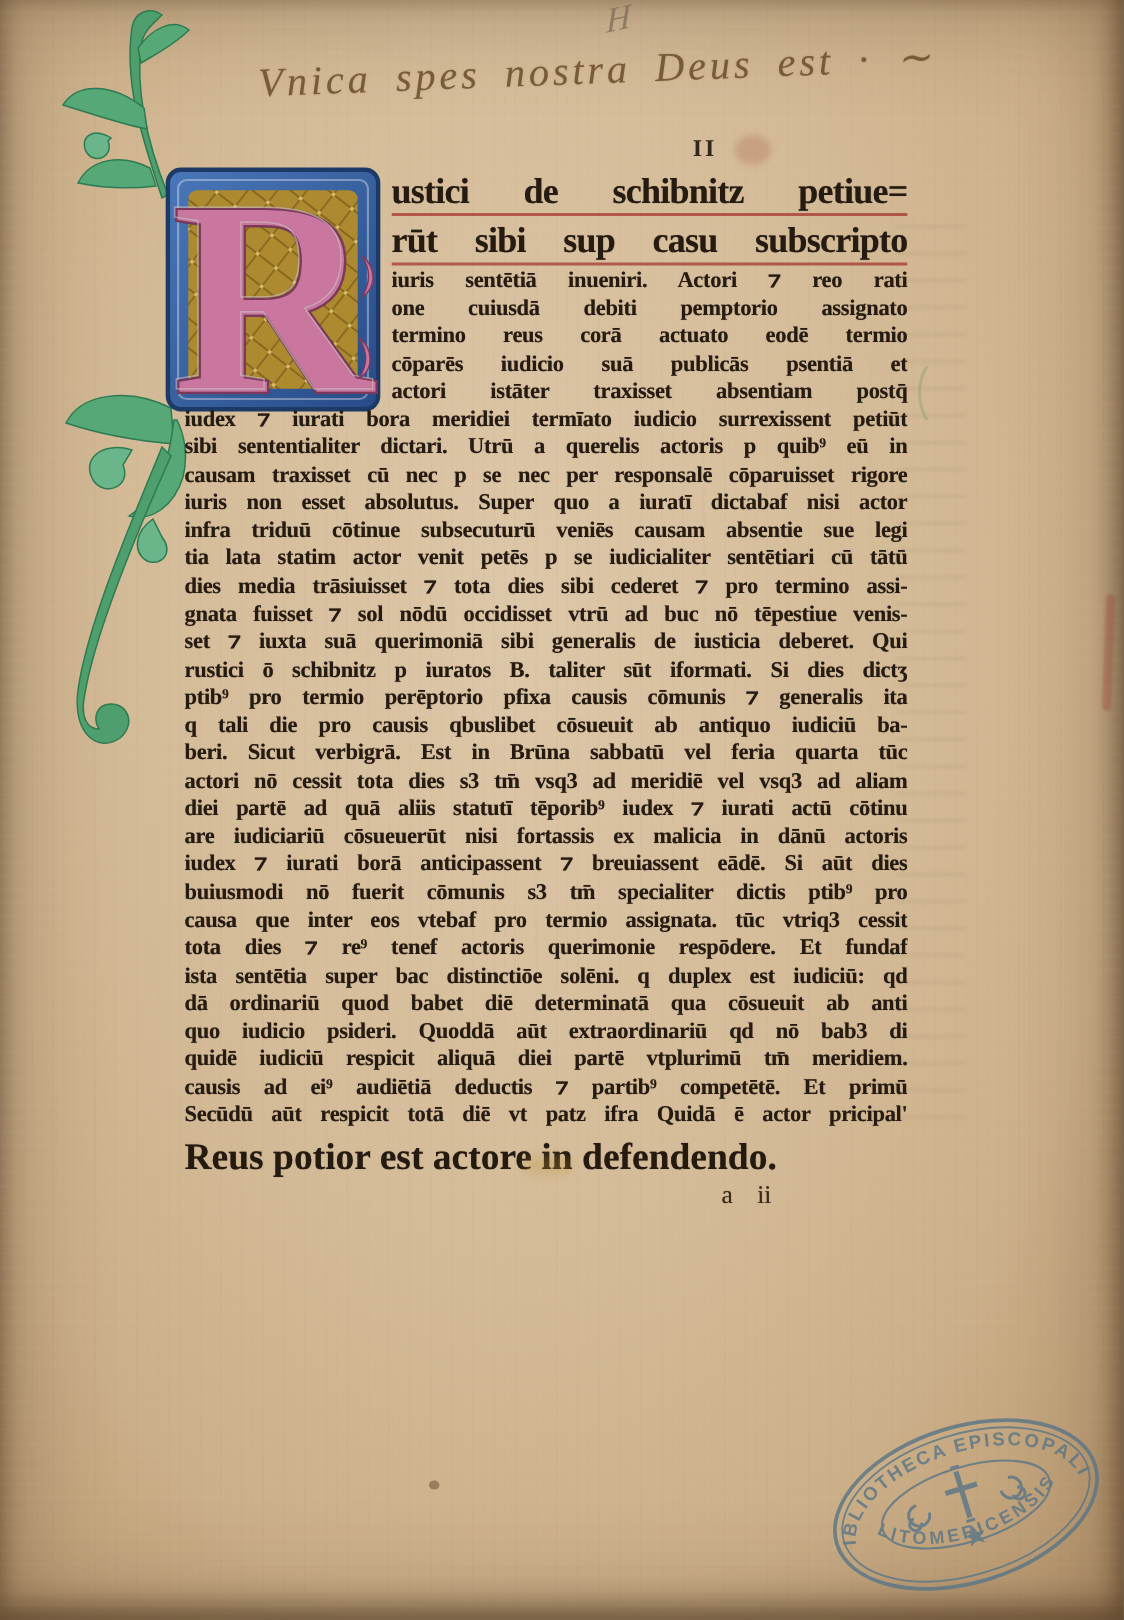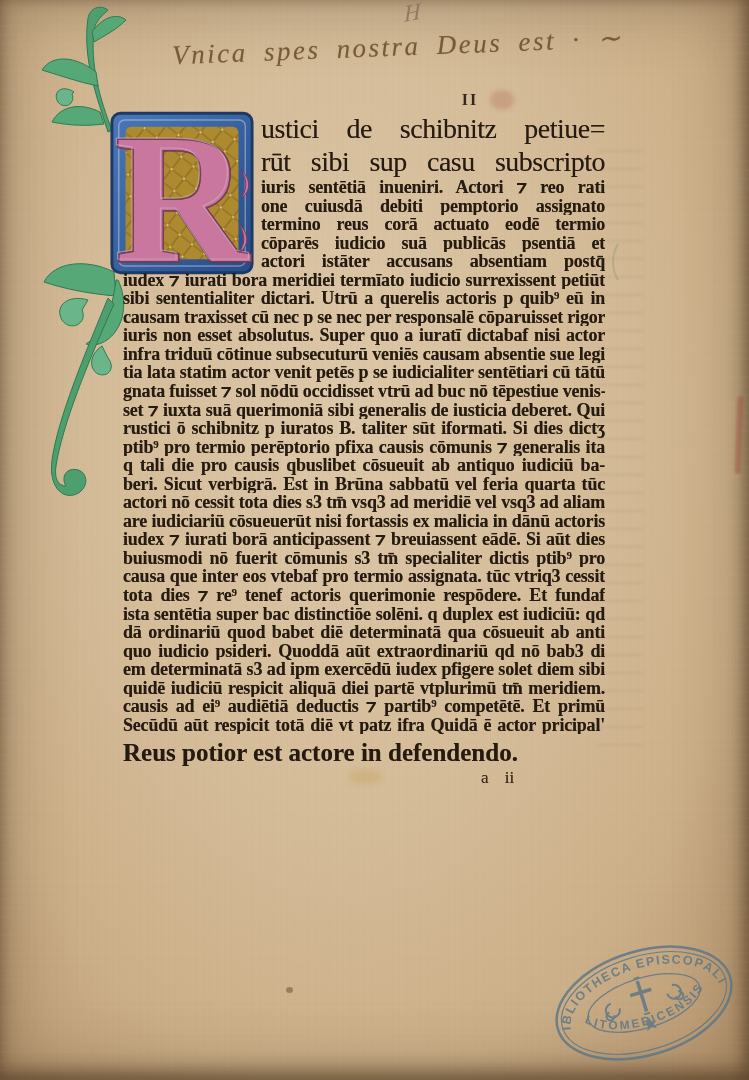--- a/index.html
+++ b/index.html
@@ -36,28 +36,28 @@
 
   
   .text-block{
     position:absolute; left:123px; top:112px; width:482px;
     color:#261b11; text-shadow:0 0 .5px rgba(45,30,18,.55);
   }
   .initial-wrap{ float:left; width:146px; height:152px; margin:-2px 6px 0 -14px; }
   .initial-wrap svg{ display:block; width:146px; height:166px; }
 
   .display-line{
-    font-size:28px; font-weight:normal; line-height:33px; letter-spacing:-0.5px;
+    font-size:24px; font-weight:bold; line-height:33px; letter-spacing:-0.5px;
     white-space:nowrap; overflow:hidden; text-align:justify; text-align-last:justify;
   }
   .display-line span{ border-bottom:2.5px solid rgba(163,48,42,.72); padding-bottom:1px; }
 
   .lines-wrap{ }
   .line{
-    font-size:18px; font-weight:bold; line-height:18.55px; letter-spacing:-0.2px;
+    font-size:15px; font-weight:bold; line-height:18.55px; letter-spacing:-0.2px;
     white-space:nowrap; overflow:hidden; text-align:justify; text-align-last:justify;
   }
   .final-line{
     font-size:25px; font-weight:bold; line-height:31px; margin-top:3px;
     letter-spacing:0px; white-space:nowrap; color:#241a10;
   }
   .signature{ font-size:17px; font-weight:normal; padding-left:358px; word-spacing:12px; color:#382a1b; }
 
   
   .foliage{ position:absolute; left:16px; top:0; pointer-events:none; }
@@ -145,43 +145,44 @@
     </div>
     <div class="display-line">
       <span>rūt sibi sup casu subscripto</span>
     </div>
 
     <div class="lines-wrap">
         <div class="line">iuris sentētiā inueniri. Actori ⁊ reo rati</div>
         <div class="line">one cuiusdā debiti pemptorio assignato</div>
         <div class="line">termino reus corā actuato eodē termio</div>
         <div class="line">cōparēs iudicio suā publicās psentiā et</div>
-        <div class="line">actori istāter accusans absentiam postq̄</div>
+        <div class="line">actori istāter traxisset absentiam postq̄</div>
         <div class="line">iudex ⁊ iurati bora meridiei termīato iudicio surrexissent petiūt</div>
         <div class="line">sibi sententialiter dictari. Utrū a querelis actoris p quib⁹ eū in</div>
         <div class="line">causam traxisset cū nec p se nec per responsalē cōparuisset rigore</div>
         <div class="line">iuris non esset absolutus. Super quo a iuratī dictabaf nisi actor</div>
         <div class="line">infra triduū cōtinue subsecuturū veniēs causam absentie sue legi</div>
         <div class="line">tia lata statim actor venit petēs p se iudicialiter sentētiari cū tātū</div>
+        <div class="line">dies media trāsiuisset ⁊ tota dies sibi cederet ⁊ pro termino assi-</div>
         <div class="line">gnata fuisset ⁊ sol nōdū occidisset vtrū ad buc nō tēpestiue venis-</div>
         <div class="line">set ⁊ iuxta suā querimoniā sibi generalis de iusticia deberet. Qui</div>
         <div class="line">rustici ō schibnitz p iuratos B. taliter sūt iformati. Si dies dictʒ</div>
         <div class="line">ptib⁹ pro termio perēptorio pfixa causis cōmunis ⁊ generalis ita</div>
         <div class="line">q tali die pro causis qbuslibet cōsueuit ab antiquo iudiciū ba-</div>
         <div class="line">beri. Sicut verbigrā. Est in Brūna sabbatū vel feria quarta tūc</div>
         <div class="line">actori nō cessit tota dies s3 tm̄ vsq3 ad meridiē vel vsq3 ad aliam</div>
+        <div class="line">diei partē ad quā aliis statutī tēporib⁹ iudex ⁊ iurati actū cōtinu</div>
         <div class="line">are iudiciariū cōsueuerūt nisi fortassis ex malicia in dānū actoris</div>
         <div class="line">iudex ⁊ iurati borā anticipassent ⁊ breuiassent eādē. Si aūt dies</div>
         <div class="line">buiusmodi nō fuerit cōmunis s3 tm̄ specialiter dictis ptib⁹ pro</div>
         <div class="line">causa que inter eos vtebaf pro termio assignata. tūc vtriq3 cessit</div>
         <div class="line">tota dies ⁊ re⁹ tenef actoris querimonie respōdere. Et fundaf</div>
         <div class="line">ista sentētia super bac distinctiōe solēni. q duplex est iudiciū: qd</div>
         <div class="line">dā ordinariū quod babet diē determinatā qua cōsueuit ab anti</div>
         <div class="line">quo iudicio psideri. Quoddā aūt extraordinariū qd nō bab3 di</div>
-        <div class="line">em determinatā s3 ad ipm exercēdū iudex pfigere solet diem sibi</div>
         <div class="line">quidē iudiciū respicit aliquā diei partē vtplurimū tm̄ meridiem.</div>
         <div class="line">causis ad ei⁹ audiētiā deductis ⁊ partib⁹ competētē. Et primū</div>
         <div class="line">Secūdū aūt respicit totā diē vt patz ifra Quidā ē actor pricipal'</div>
       </div>
 
     <div class="final-line">Reus potior est actore in defendendo.</div>
     <div class="signature">a ii</div>
   </div>
 
   <svg class="stamp" viewBox="0 0 192 118">

